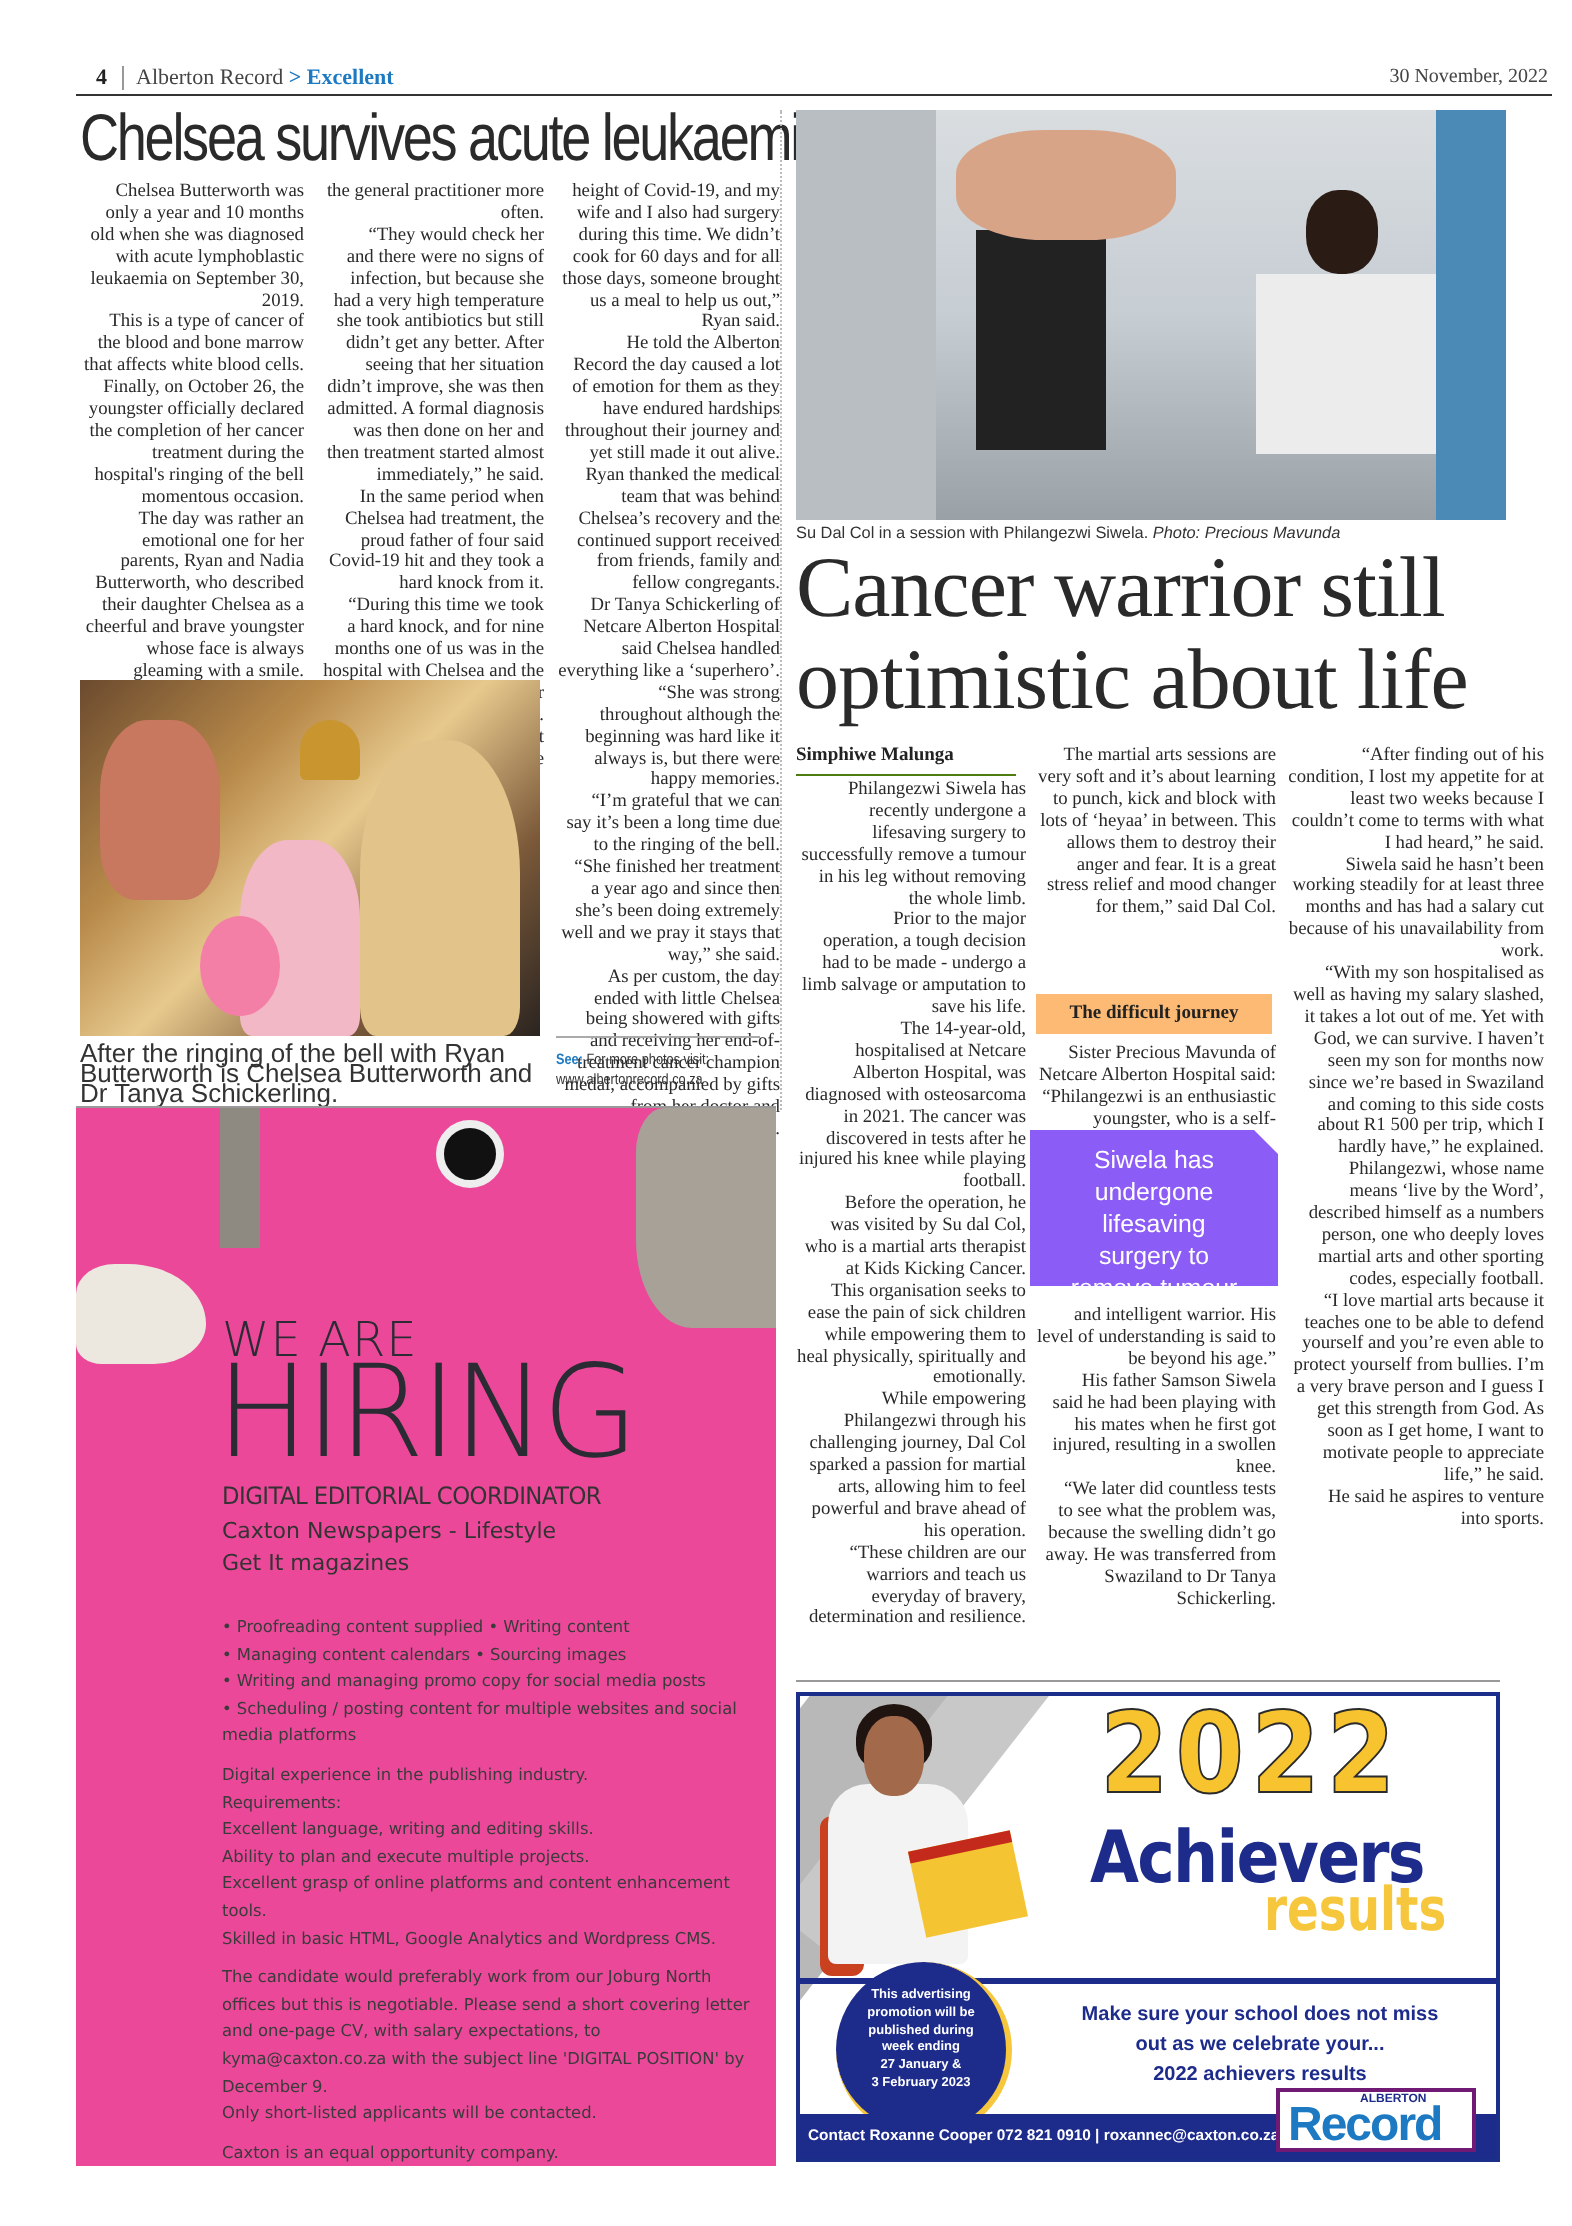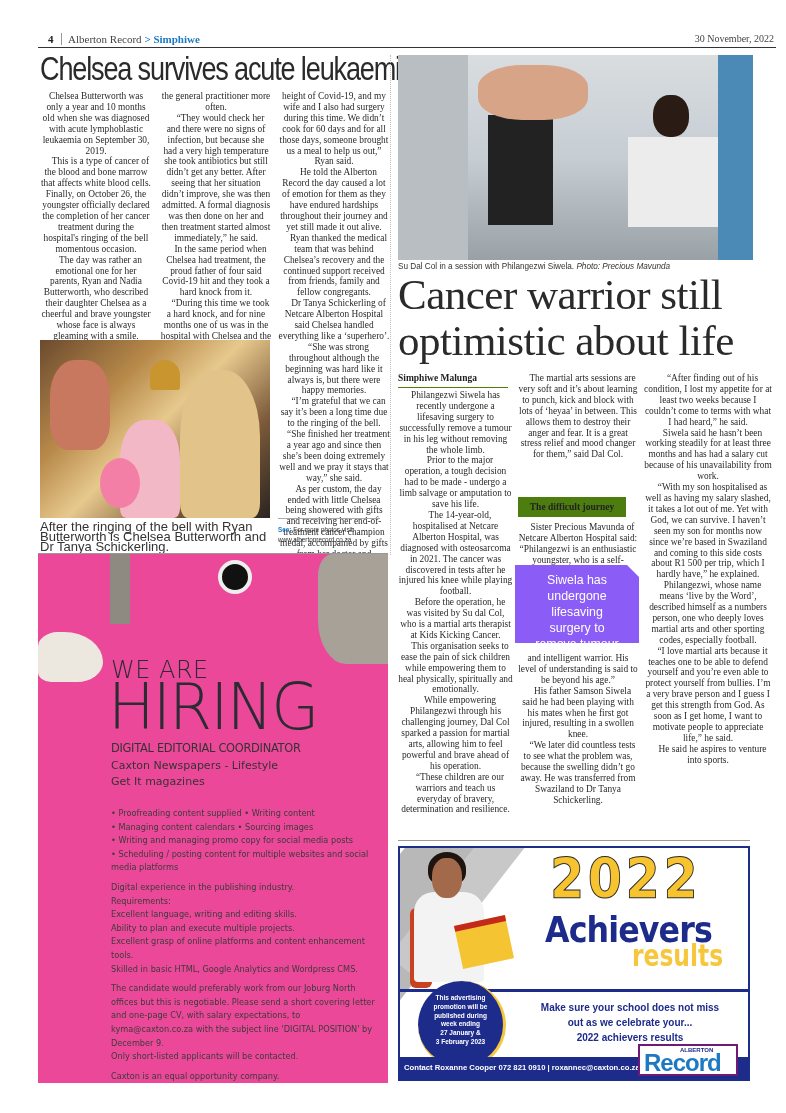--- a/index.html
+++ b/index.html
@@ -8,21 +8,21 @@
 
   .header { position: absolute; left: 38px; top: 32px; width: 738px; height: 16px; border-bottom: 1.5px solid #333; }
   .page-num { position: absolute; left: 10px; top: 1px; font-size: 11px; font-weight: bold; }
   .header-sep { position: absolute; left: 23px; top: 1px; width: 1px; height: 12px; background: #999; }
   .pub { position: absolute; left: 30px; top: 1px; font-size: 11px; color: #444; }
   .pub .arrow, .pub .section { color: #1d7ac2; font-weight: bold; }
   .date { position: absolute; right: 2px; top: 1px; font-size: 10px; color: #444; }
 
   .h1 { position: absolute; left: 40px; top: 50px; font-family: "Liberation Sans", sans-serif; font-size: 33px; letter-spacing: -1.4px; color: #2a2a2a; transform: scaleX(0.82); transform-origin: left top; white-space: nowrap; }
 
-  .col { position: absolute; font-size: 9.4px; line-height: 10.9px; color: #2a2a2a; text-align: center; }
+  .col { position: absolute; font-size: 9.4px; line-height: 10.9px; color: #2a2a2a; text-align: right; }
   .col p { text-indent: 0; }
   .col p + p { text-indent: 9px; }
 
   .photo { position: absolute; overflow: hidden; }
   .caption { position: absolute; font-family: "Liberation Sans", sans-serif; font-size: 13px; line-height: 10px; color: #333; }
 
   .see { position: absolute; left: 278px; top: 518px; width: 120px; border-top: 1px solid #aaa; padding-top: 6px; font-family: "Liberation Sans", sans-serif; font-size: 7.5px; line-height: 10px; color: #333; transform: scaleX(0.85); transform-origin: left top; }
   .see .see-label { color: #1d7ac2; font-weight: bold; }
 
   .vsep { position: absolute; left: 390px; top: 55px; width: 1px; height: 500px; border-left: 1px dotted #bbb; }
@@ -34,21 +34,21 @@
   .hiring .role { position: absolute; left: 73px; top: 187px; font-size: 12px; color: #333; letter-spacing: -0.3px; transform: scaleX(0.95); transform-origin: left top; white-space: nowrap; }
   .hiring .co { position: absolute; left: 73px; top: 204px; font-size: 11px; color: #333; line-height: 16px; }
   .hiring .body { position: absolute; left: 73px; top: 253px; width: 270px; font-size: 8.2px; line-height: 13.6px; color: #3b3b3b; }
   .hiring .body .blk { margin-bottom: 6px; }
 
   
   .cap2 { position: absolute; left: 398px; top: 262px; font-family: "Liberation Sans", sans-serif; font-size: 8.2px; color: #333; }
   .cap2 i { font-style: italic; }
   .h2 { position: absolute; left: 398px; top: 272px; width: 380px; font-family: Liberation Serif, serif; font-size: 43px; line-height: 46px; color: #2a2a2a; letter-spacing: -0.5px; }
   .byline { position: absolute; left: 398px; top: 373px; width: 110px; font-size: 9.5px; font-weight: bold; color: #222; padding-bottom: 4px; border-bottom: 1px solid #4d7c0f; }
-  .subhead { position: absolute; left: 518px; top: 497px; width: 108px; height: 20px; background: #4d7c0f; font-size: 9.5px; font-weight: bold; text-align: center; line-height: 20px; color: #222; }
+  .subhead { position: absolute; left: 518px; top: 497px; width: 118px; height: 20px; background: #fdba74; font-size: 9.5px; font-weight: bold; text-align: center; line-height: 20px; color: #222; }
   .pullquote { position: absolute; left: 515px; top: 565px; width: 124px; height: 78px; background: #8b5cf6; color: #fff; font-family: "Liberation Sans", sans-serif; font-size: 12.4px; line-height: 16px; text-align: center; padding-top: 7px; }
   .pullquote .notch { position: absolute; right: 0; top: 0; width: 0; height: 0; border-top: 12px solid #fff; border-left: 12px solid transparent; }
 
   
   .ach { position: absolute; left: 398px; top: 846px; width: 352px; height: 235px; border: 2px solid #1b2f8a; background: #fff; overflow: hidden; font-family: "Liberation Sans", sans-serif; padding-left: 12px; }
   .ach .stripe1 { position: absolute; left: -30px; top: -60px; width: 90px; height: 240px; background: #b8b8b8; transform: rotate(38deg); }
   .ach .stripe2 { position: absolute; left: 40px; top: -40px; width: 40px; height: 180px; background: #c8c8c8; transform: rotate(38deg); }
   .ach .girl-head { position: absolute; left: 32px; top: 10px; width: 30px; height: 40px; background: #a2694a; border-radius: 45%; }
   .ach .girl-hair { position: absolute; left: 28px; top: 4px; width: 38px; height: 34px; background: #201410; border-radius: 50% 50% 40% 40%; }
   .ach .girl-body { position: absolute; left: 14px; top: 44px; width: 70px; height: 90px; background: #f3f3f3; border-radius: 20px 20px 4px 4px; }
@@ -67,21 +67,21 @@
 </style>
 </head>
 <body>
 
 <div class="header">
   <span class="page-num">4</span>
   <span class="header-sep"></span>
   <span class="pub">
     <span>Alberton Record</span>
     <span class="arrow">&gt;</span>
-    <span class="section">Simphiwe</span>
+    <span class="section">Excellent</span>
   </span>
   <span class="date">30 November, 2022</span>
 </div>
 
 <div class="h1">Chelsea survives acute leukaemia</div>
 
 <div class="col" style="left:40px; top:91px; width:112px;">
   <p>Chelsea Butterworth was only a year and 10 months old when she was diagnosed with acute lymphoblastic leukaemia on September 30, 2019.</p>
   <p>This is a type of cancer of the blood and bone marrow that affects white blood cells. Finally, on October 26, the youngster officially declared the completion of her cancer treatment during the hospital's ringing of the bell momentous occasion.</p>
   <p>The day was rather an emotional one for her parents, Ryan and Nadia Butterworth, who described their daughter Chelsea as a cheerful and brave youngster whose face is always gleaming with a smile.</p>

